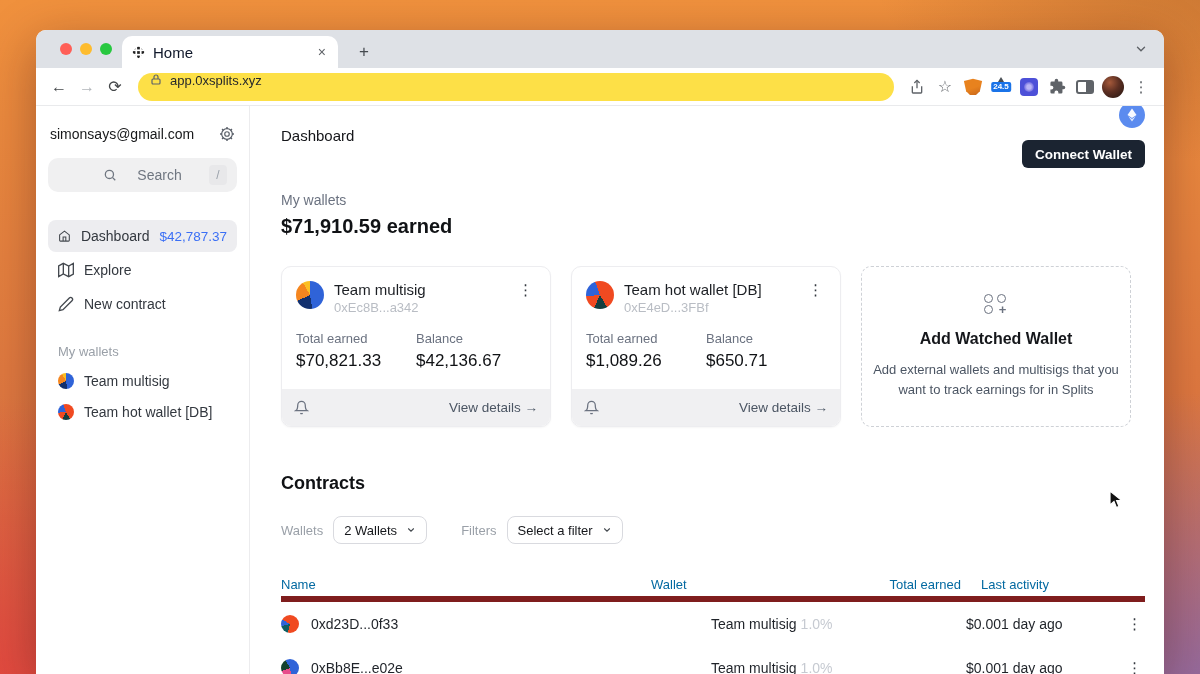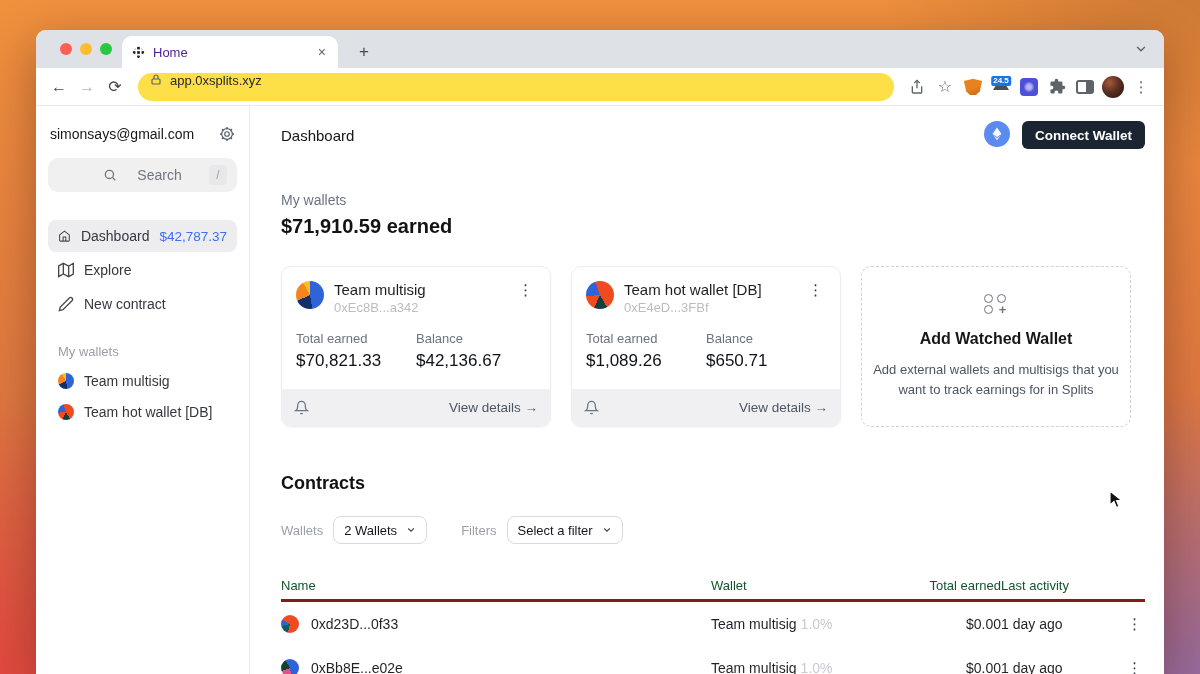--- a/index.html
+++ b/index.html
@@ -23,41 +23,41 @@
   .tabstrip { height:38px; background:#dee1e6; position:relative; flex:0 0 auto; }
   .traffic { position:absolute; left:24px; top:13px; display:flex; gap:8px; }
   .traffic span { width:12px; height:12px; border-radius:50%; display:block; }
   .dot-close{ background:#ff5f57; } .dot-min{ background:#febc2e; } .dot-zoom{ background:#28c840; }
   .tab { position:absolute; left:86px; top:6px; width:216px; height:32px; background:#fff;
     border-radius:10px 10px 0 0; display:flex; align-items:center; padding:0 10px; gap:8px; }
   .favicon { width:13px; height:13px; flex:0 0 auto;
     background-image:radial-gradient(circle, #222 1.4px, transparent 1.6px);
     background-size:4.4px 4.4px; background-position:center;
     clip-path:polygon(50% 0,100% 50%,50% 100%,0 50%); }
-  .tab-title { font-size:13px; color:#4c1d95; flex:1; }
+  .tab-title { font-size:15px; color:#0f172a; flex:1; }
   .tab-close { font-size:14px; color:#5f6368; cursor:default; padding:0 2px; }
   .newtab { position:absolute; left:316px; top:10px; width:24px; height:24px; border-radius:50%;
     display:flex; align-items:center; justify-content:center; font-size:17px; color:#454a4f; }
   .strip-chevron { position:absolute; right:16px; top:12px; color:#5f6368; }
   
   .toolbar { height:38px; background:#fff; border-bottom:1px solid #e9eaec; flex:0 0 auto;
     display:flex; align-items:center; padding:0 10px; gap:2px; }
   .navbtn { width:26px; height:26px; display:flex; align-items:center; justify-content:center;
     font-size:16px; color:#44474a; border-radius:50%; }
   .navbtn.disabled { color:#b1b5ba; }
   .omnibox { flex:1; height:28px; background:#fde047; border-radius:14px; margin:0 8px;
     display:flex; align-items:flex-start; padding:0 12px; gap:8px; min-width:0; }
   .url { font-size:13px; color:#26282b; white-space:nowrap; }
   .tb-icon { width:26px; height:26px; display:flex; align-items:center; justify-content:center; position:relative; }
   .star { font-size:16px; color:#5f6368; }
   .fox { width:19px; height:17px; background:linear-gradient(160deg,#e8821e 55%, #c5641a 100%);
     clip-path:polygon(50% 4%,98% 18%,86% 78%,66% 100%,34% 100%,14% 78%,2% 18%); }
   .tri { width:0; height:0; border-left:8px solid transparent; border-right:8px solid transparent;
     border-bottom:13px solid #4a4f55; margin-top:-6px; }
-  .tri-badge { position:absolute; bottom:14px; left:50%; transform:translateX(-50%);
+  .tri-badge { position:absolute; bottom:8px; left:50%; transform:translateX(-50%);
     background:#1a73e8; color:#fff; font-size:8px; font-weight:bold; padding:0 2px; border-radius:2px; line-height:10px; }
   .purple-ext { width:18px; height:18px; border-radius:4px; background:#4d50d8;
     display:flex; align-items:center; justify-content:center; }
   .purple-ext i { width:10px; height:10px; border-radius:50%; background:radial-gradient(#b9b4f5 30%, #6e6ae0 70%); }
   .side-toggle { width:18px; height:14px; border:2px solid #5f6368; border-radius:3px; position:relative; }
   .side-toggle i { position:absolute; right:0; top:0; bottom:0; width:6px; background:#5f6368; display:block; }
   .avatar-browser { width:22px; height:22px; border-radius:50%;
     background:radial-gradient(circle at 35% 30%, #a5593a 0%, #5c2f22 45%, #221511 100%); }
   .menu-dots { font-size:15px; color:#5f6368; letter-spacing:0; }
   
@@ -80,21 +80,21 @@
   .pie { border-radius:50%; display:inline-block; flex:0 0 auto; }
   .pie-multisig { background:conic-gradient(from 40deg,#2f63d8 0 130deg,#12306e 130deg 205deg,#f5861f 205deg 290deg,#fbbf24 290deg 320deg,#2f63d8 320deg); }
   .pie-hot { background:conic-gradient(from 0deg,#f04a21 0 150deg,#143f3f 150deg 205deg,#f04a21 205deg 265deg,#2f63d8 265deg 340deg,#f04a21 340deg); }
   .pie-row1 { background:conic-gradient(from 0deg,#f04a21 0 195deg,#0f5e63 195deg 255deg,#2f63d8 255deg 300deg,#f04a21 300deg); }
   .pie-row2 { background:conic-gradient(from 0deg,#2f63d8 0 170deg,#e74c8b 170deg 250deg,#14412e 250deg 330deg,#2f63d8 330deg); }
   .s16 { width:16px; height:16px; } .s18 { width:18px; height:18px; } .s28 { width:28px; height:28px; }
   
   .main { flex:1; padding:0 19px 0 31px; position:relative; overflow:hidden; }
   .main-header { display:flex; align-items:center; justify-content:space-between; height:58px; }
   .page-title { font-size:15px; color:#141519; }
-  .hdr-right { display:flex; align-items:flex-start; gap:12px; }
+  .hdr-right { display:flex; align-items:flex-end; gap:12px;flex-direction:column; }
   .eth-circle { width:26px; height:26px; border-radius:50%; background:#5b8bef;
     display:flex; align-items:center; justify-content:center; }
   .connect-btn { height:28px; background:#1b2431; color:#fff; font-size:13.5px; font-weight:bold;
     border:none; border-radius:6px; padding:0 13px; }
   .overview { margin-top:28px; }
   .ov-label { font-size:14px; color:#6b7280; }
   .ov-earned { margin-top:7px; font-size:20px; font-weight:bold; color:#101215; }
   .cards { display:flex; gap:20px; margin-top:28px; }
   .card { width:270px; border:1px solid #ededf0; border-radius:10px; background:#fff;
     box-shadow:0 1px 2px rgba(0,0,0,.04); overflow:hidden; }
@@ -118,21 +118,21 @@
   .aw-title { font-size:16px; color:#15171b; font-weight:bold; }
   .aw-desc { font-size:13px; color:#4b5563; line-height:1.5; margin-top:12px; width:252px; }
   .contracts-title { margin-top:46px; font-size:18px; font-weight:bold; color:#101215; }
   .filter-row { display:flex; align-items:center; gap:10px; margin-top:22px; }
   .filter-label { font-size:13px; color:#9aa0a8; }
   .select { height:28px; border:1px solid #d9dadf; border-radius:8px; background:#fff;
     display:flex; align-items:center; gap:9px; padding:0 10px; font-size:13px; color:#15171b;justify-content:flex-end; }
   .gap24 { width:14px; }
   .table { margin-top:28px; }
   .trow { display:flex; align-items:center; }
-  .thead { height:30px; border-bottom:3px solid #7f1d1d; color:#14532d; font-size:13px; }
+  .thead { height:30px; border-bottom:6px solid #7f1d1d; color:#0369a1; font-size:13px;gap:20px; }
   .col-name { flex:1; display:flex; align-items:center; gap:12px; }
   .col-wallet { width:175px; } .col-earned { width:115px; text-align:right; }
   .col-activity { width:108px; text-align:left; } .col-menu { width:36px; text-align:right; }
   .tbody-row { padding:13px 0; font-size:14px; color:#1f2329; }
   .row-addr { font-size:14px; color:#1f2329; }
   .pct { color:#c6cad1; margin-left:4px; }
   .chev { color:#5f6368; }
   svg.icon { display:block; }
   .cursor { position:absolute; left:1108px; top:490px; z-index:50; }
 </style>

